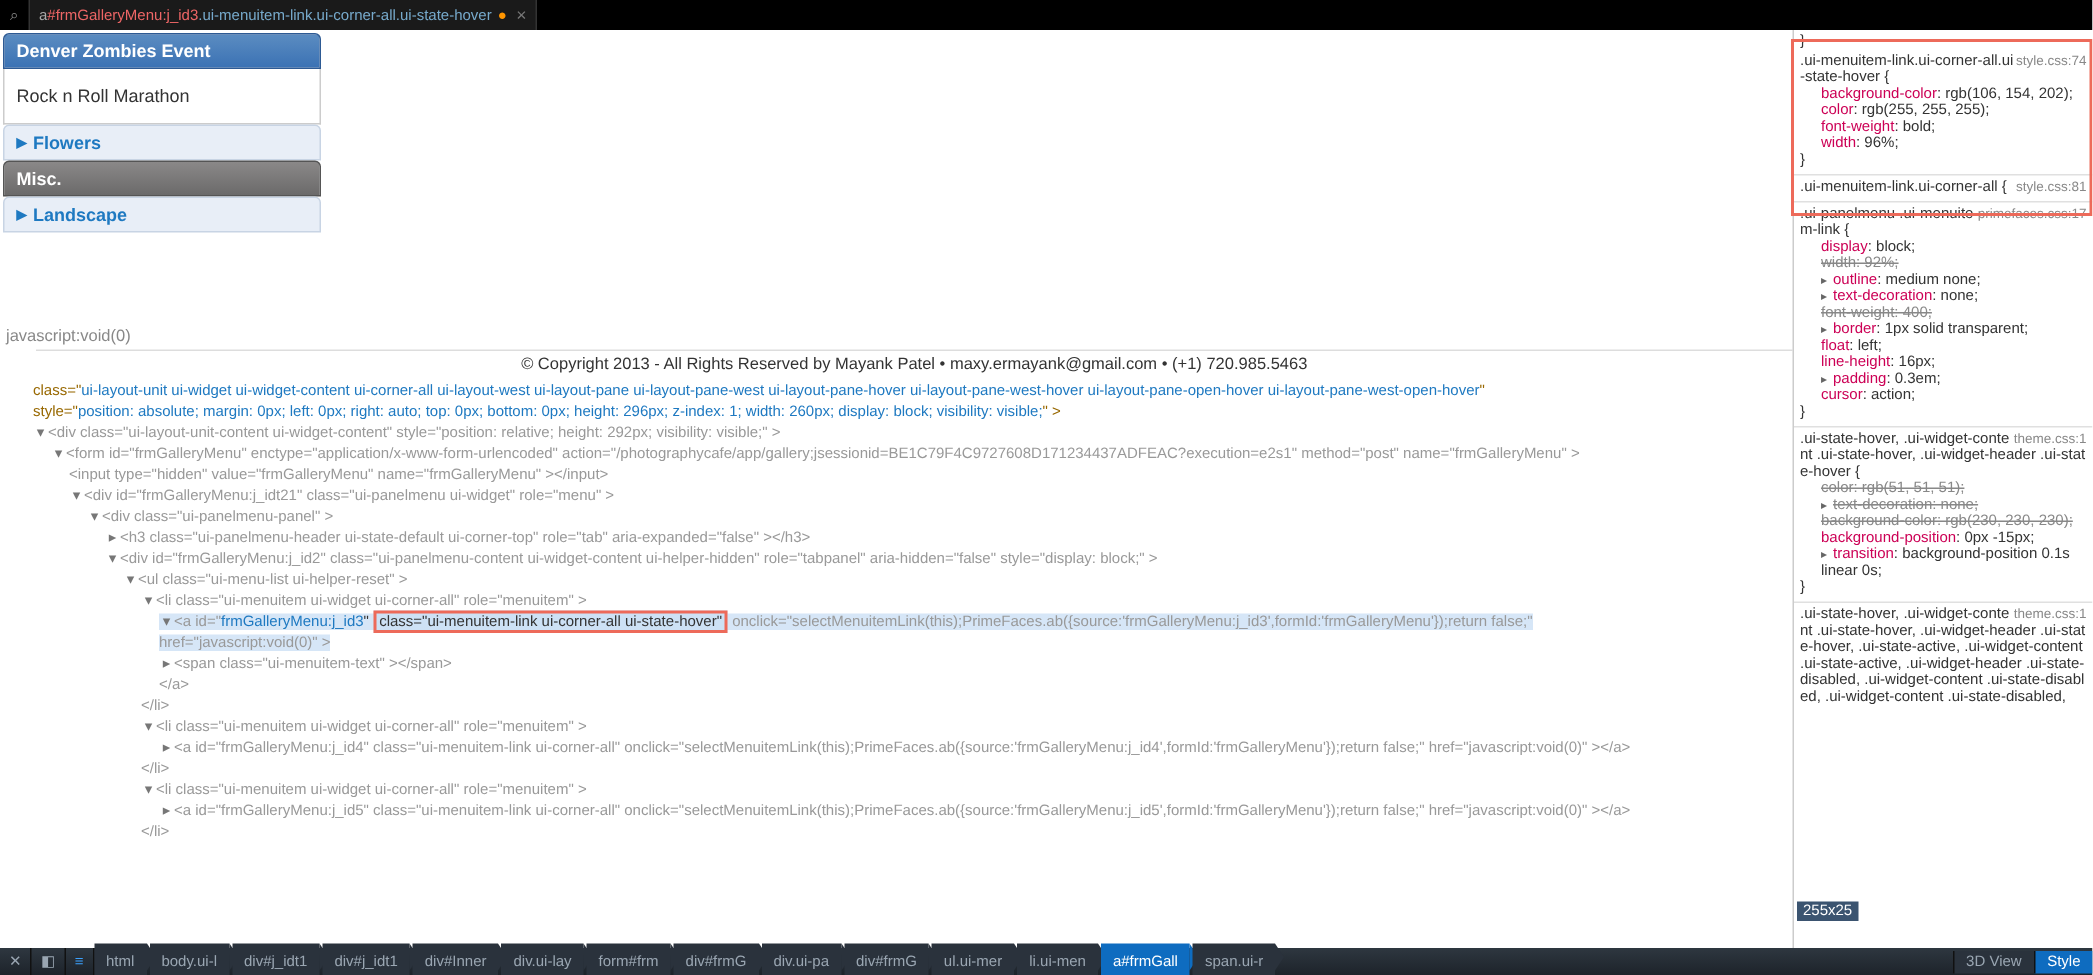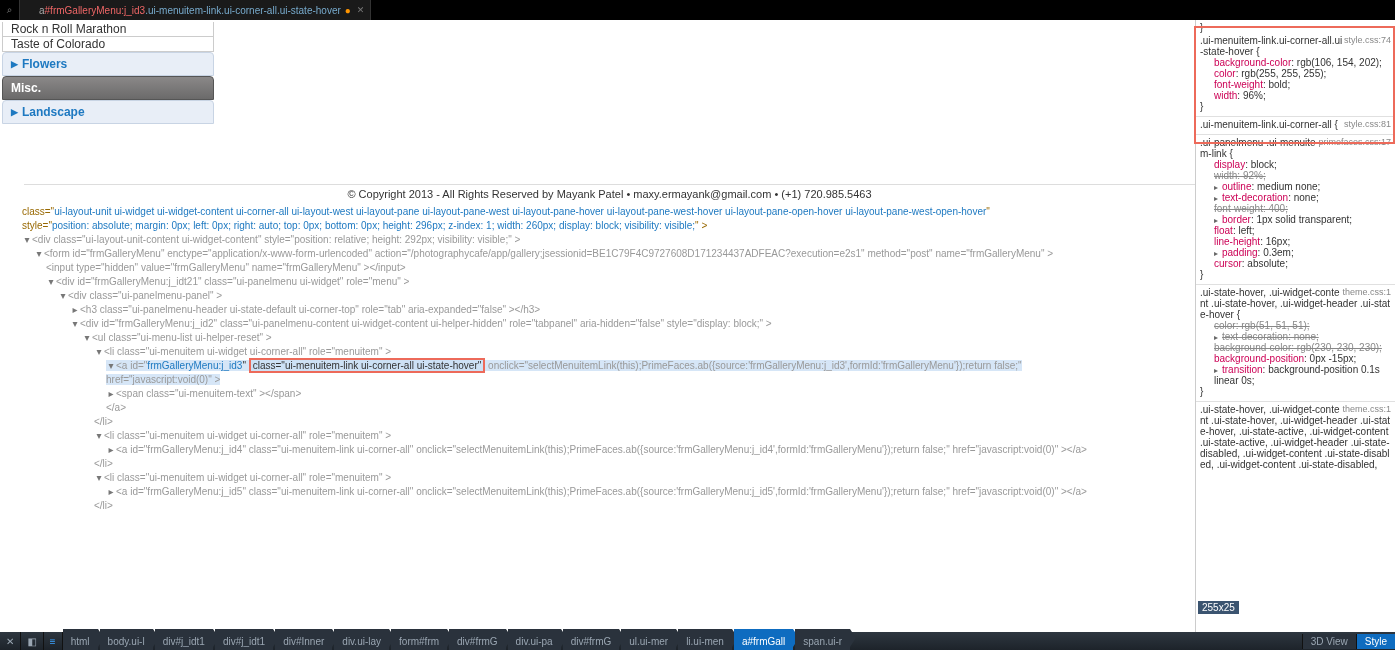--- a/index.html
+++ b/index.html
@@ -1,34 +1,34 @@
 <!DOCTYPE html>
 <html><head>
 <meta charset="utf-8">
 <style>
   * { box-sizing: border-box; font-family: Arial, Helvetica, sans-serif; }
   html, body { margin:0; padding:0; height:100%; background:#fff; }
   body { font-size:11px; display:flex; flex-direction:column; }
   
   .top-tabbar { height:20px; background:#000; display:flex; align-items:stretch; }
   .top-tab { display:flex; align-items:center; gap:4px; background:#1a1a1a; color:#aaa; padding:0 6px; font-size:10px; border-right:1px solid #333; }
-  .top-tab .sel-path { color:#aaa;margin-left:13px; }
+  .top-tab .sel-path { color:#aaa; }
   .top-tab .hash { color:#e66; }
   .top-tab .cls { color:#7ac; }
   .top-tab .close { color:#777; font-size:9px; margin-left:2px; }
   .top-tabbar .inspect-icon { width:20px; display:flex; align-items:center; justify-content:center; color:#888; font-size:10px; border-right:1px solid #333;}
   
   .main { flex:1; display:flex; min-height:0; }
   .page-col { flex:1; display:flex; flex-direction:column; min-width:0; }
   .styles-col { width:200px; border-left:1px solid #ccc; display:flex; flex-direction:column; font-size:10px; color:#333; position:relative; }
   
   .preview { flex:0 0 auto; padding:2px 0 0 2px; }
   .panelmenu { width:212px; font-size:12px; }
   .pm-header { background:linear-gradient(#5b8cc1,#3b72b4); color:#fff; font-weight:bold; padding:4px 8px; border:1px solid #2d5a94; border-radius:4px 4px 0 0; }
-  .pm-item { padding:0 8px; color:#333; background:#fff; border:1px solid #ccc; border-top:none; }
+  .pm-item { padding:11px 8px; color:#333; background:#fff; border:1px solid #ccc; border-top:none; }
   .pm-header.blue2 { background:#e8eef7; color:#1e79c1; border:1px solid #c8d4e4; display:flex; align-items:center; gap:4px;}
   .pm-header.gray { background:linear-gradient(#8a8888,#6b6a6a); color:#fff; border:1px solid #555; }
   .pm-header.blue2 .tri { color:#1e79c1; font-size:9px;}
   .statusbar { text-align:left; font-size:11px; color:#888; padding:3px 4px; }
   .copyright { text-align:center; font-size:11px; color:#333; border-top:1px solid #ddd; padding:3px 0;margin-left:24px;}
   
   .dom-panel { flex:1; overflow:auto; font-family:Menlo,Consolas,monospace; font-size:10px; line-height:14px; color:#333; padding:2px 0 8px 10px; }
   .dom-panel .row { white-space:nowrap; }
   .dom-panel .arr { color:#777; display:inline-block; width:10px; text-align:center; }
   .dom-panel .attr { color:#986801; }
@@ -75,34 +75,35 @@
     <span style="color:#ff9500">●</span>
     <span class="close">✕</span>
   </div>
 </div>
 
 <div class="main">
   <div class="page-col">
 
     <div class="preview">
       <div class="panelmenu">
+        <div class="pm-header">Denver Zombies Event</div>
         <div class="pm-item">Rock n Roll Marathon</div>
-        <div class="pm-item">Taste of Colorado</div>
         <div class="pm-header blue2">
             <span class="tri">▶</span>
             <span>Flowers</span>
           </div>
         <div class="pm-header gray">Misc.</div>
         <div class="pm-header blue2">
             <span class="tri">▶</span>
             <span>Landscape</span>
           </div>
       </div>
     </div>
     <div style="flex:0 0 60px"></div>
+    <div class="statusbar">javascript:void(0)</div>
     <div class="copyright">© Copyright 2013 - All Rights Reserved by Mayank Patel • maxy.ermayank@gmail.com • (+1) 720.985.5463</div>
 
     <div class="dom-panel">
       <div class="row indent1"><span class="attr">class="</span><span class="val">ui-layout-unit ui-widget ui-widget-content ui-corner-all ui-layout-west ui-layout-pane ui-layout-pane-west ui-layout-pane-hover ui-layout-pane-west-hover ui-layout-pane-open-hover ui-layout-pane-west-open-hover</span><span class="attr">"</span></div>
       <div class="row indent1"><span class="attr">style="</span><span class="val">position: absolute; margin: 0px; left: 0px; right: auto; top: 0px; bottom: 0px; height: 296px; z-index: 1; width: 260px; display: block; visibility: visible;</span><span class="attr">" &gt;</span></div>
       <div class="row indent1"><span class="arr">▾</span><span class="str">&lt;div class="ui-layout-unit-content ui-widget-content" style="position: relative; height: 292px; visibility: visible;" &gt;</span></div>
       <div class="row indent2"><span class="arr">▾</span><span class="str">&lt;form id="frmGalleryMenu" enctype="application/x-www-form-urlencoded" action="/photographycafe/app/gallery;jsessionid=BE1C79F4C9727608D171234437ADFEAC?execution=e2s1" method="post" name="frmGalleryMenu" &gt;</span></div>
       <div class="row indent3"><span class="str">&lt;input type="hidden" value="frmGalleryMenu" name="frmGalleryMenu" &gt;&lt;/input&gt;</span></div>
       <div class="row indent3"><span class="arr">▾</span><span class="str">&lt;div id="frmGalleryMenu:j_idt21" class="ui-panelmenu ui-widget" role="menu" &gt;</span></div>
       <div class="row indent4"><span class="arr">▾</span><span class="str">&lt;div class="ui-panelmenu-panel" &gt;</span></div>
@@ -149,21 +150,21 @@
       <div class="selector">.ui-panelmenu .ui-menuitem-link {</div>
       <div class="prop"><span class="pname">display</span><span class="pval">: block;</span></div>
       <div class="prop strike">width: 92%;</div>
       <div class="prop"><span class="tri">▸</span><span class="pname">outline</span><span class="pval">: medium none;</span></div>
       <div class="prop"><span class="tri">▸</span><span class="pname">text-decoration</span><span class="pval">: none;</span></div>
       <div class="prop strike">font-weight: 400;</div>
       <div class="prop"><span class="tri">▸</span><span class="pname">border</span><span class="pval">: 1px solid transparent;</span></div>
       <div class="prop"><span class="pname">float</span><span class="pval">: left;</span></div>
       <div class="prop"><span class="pname">line-height</span><span class="pval">: 16px;</span></div>
       <div class="prop"><span class="tri">▸</span><span class="pname">padding</span><span class="pval">: 0.3em;</span></div>
-      <div class="prop"><span class="pname">cursor</span><span class="pval">: absolute;</span></div>
+      <div class="prop"><span class="pname">cursor</span><span class="pval">: action;</span></div>
       <div>}</div>
     </div>
     <div class="rule">
       <span class="src">theme.css:1</span>
       <div class="selector">.ui-state-hover, .ui-widget-content .ui-state-hover, .ui-widget-header .ui-state-hover {</div>
       <div class="prop strike">color: rgb(51, 51, 51);</div>
       <div class="prop strike"><span class="tri">▸</span><span>text-decoration: none;</span></div>
       <div class="prop strike">background-color: rgb(230, 230, 230);</div>
       <div class="prop"><span class="pname">background-position</span><span class="pval">: 0px -15px;</span></div>
       <div class="prop"><span class="tri">▸</span><span class="pname">transition</span><span class="pval">: background-position 0.1s linear 0s;</span></div>

